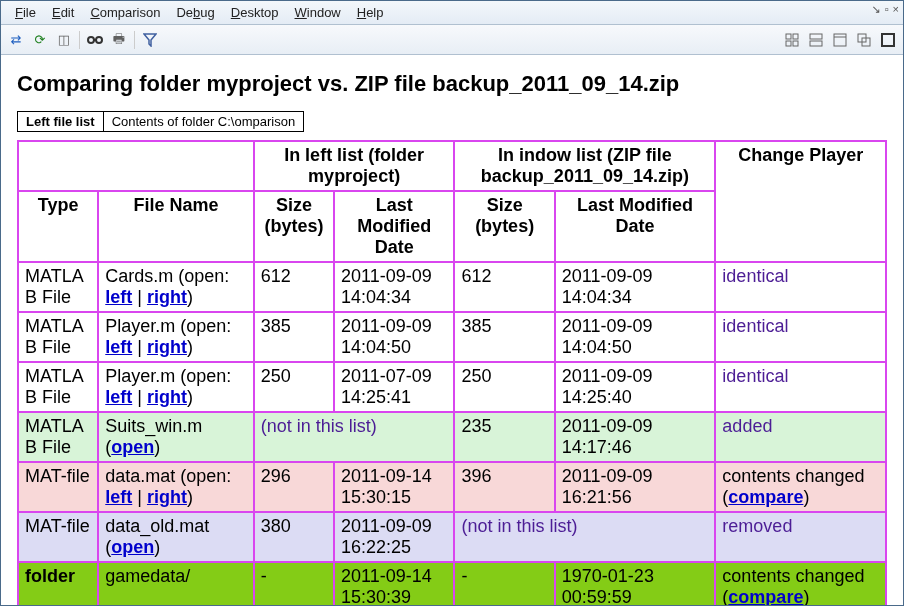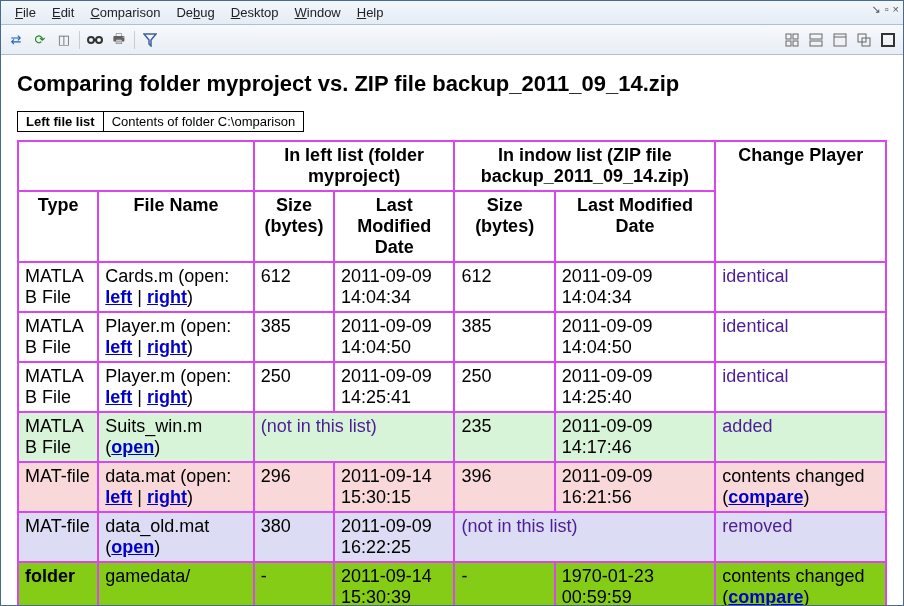--- a/index.html
+++ b/index.html
@@ -261,21 +261,21 @@
             <td>385</td>
             <td>2011-09-09 14:04:50</td>
             <td>385</td>
             <td>2011-09-09 14:04:50</td>
             <td><span class="italic">identical</span></td>
           </tr>
           <tr class="">
             <td>MATLAB File</td>
             <td><span>Player.m</span>  (open: <a class="link">left</a> | <a class="link">right</a>)</td>
             <td>250</td>
-            <td>2011-09-09 14:25:41</td>
+            <td>2011-07-09 14:25:41</td>
             <td>250</td>
             <td>2011-09-09 14:25:40</td>
             <td><span class="italic">identical</span></td>
           </tr>
           <tr class="row-green">
             <td>MATLAB File</td>
             <td><span>Suits_win.m</span>  (<a class="link">open</a>)</td>
             <td colspan="2" class="italic">(not in this list)</td>
             <td>235</td>
             <td>2011-09-09 14:17:46</td>

